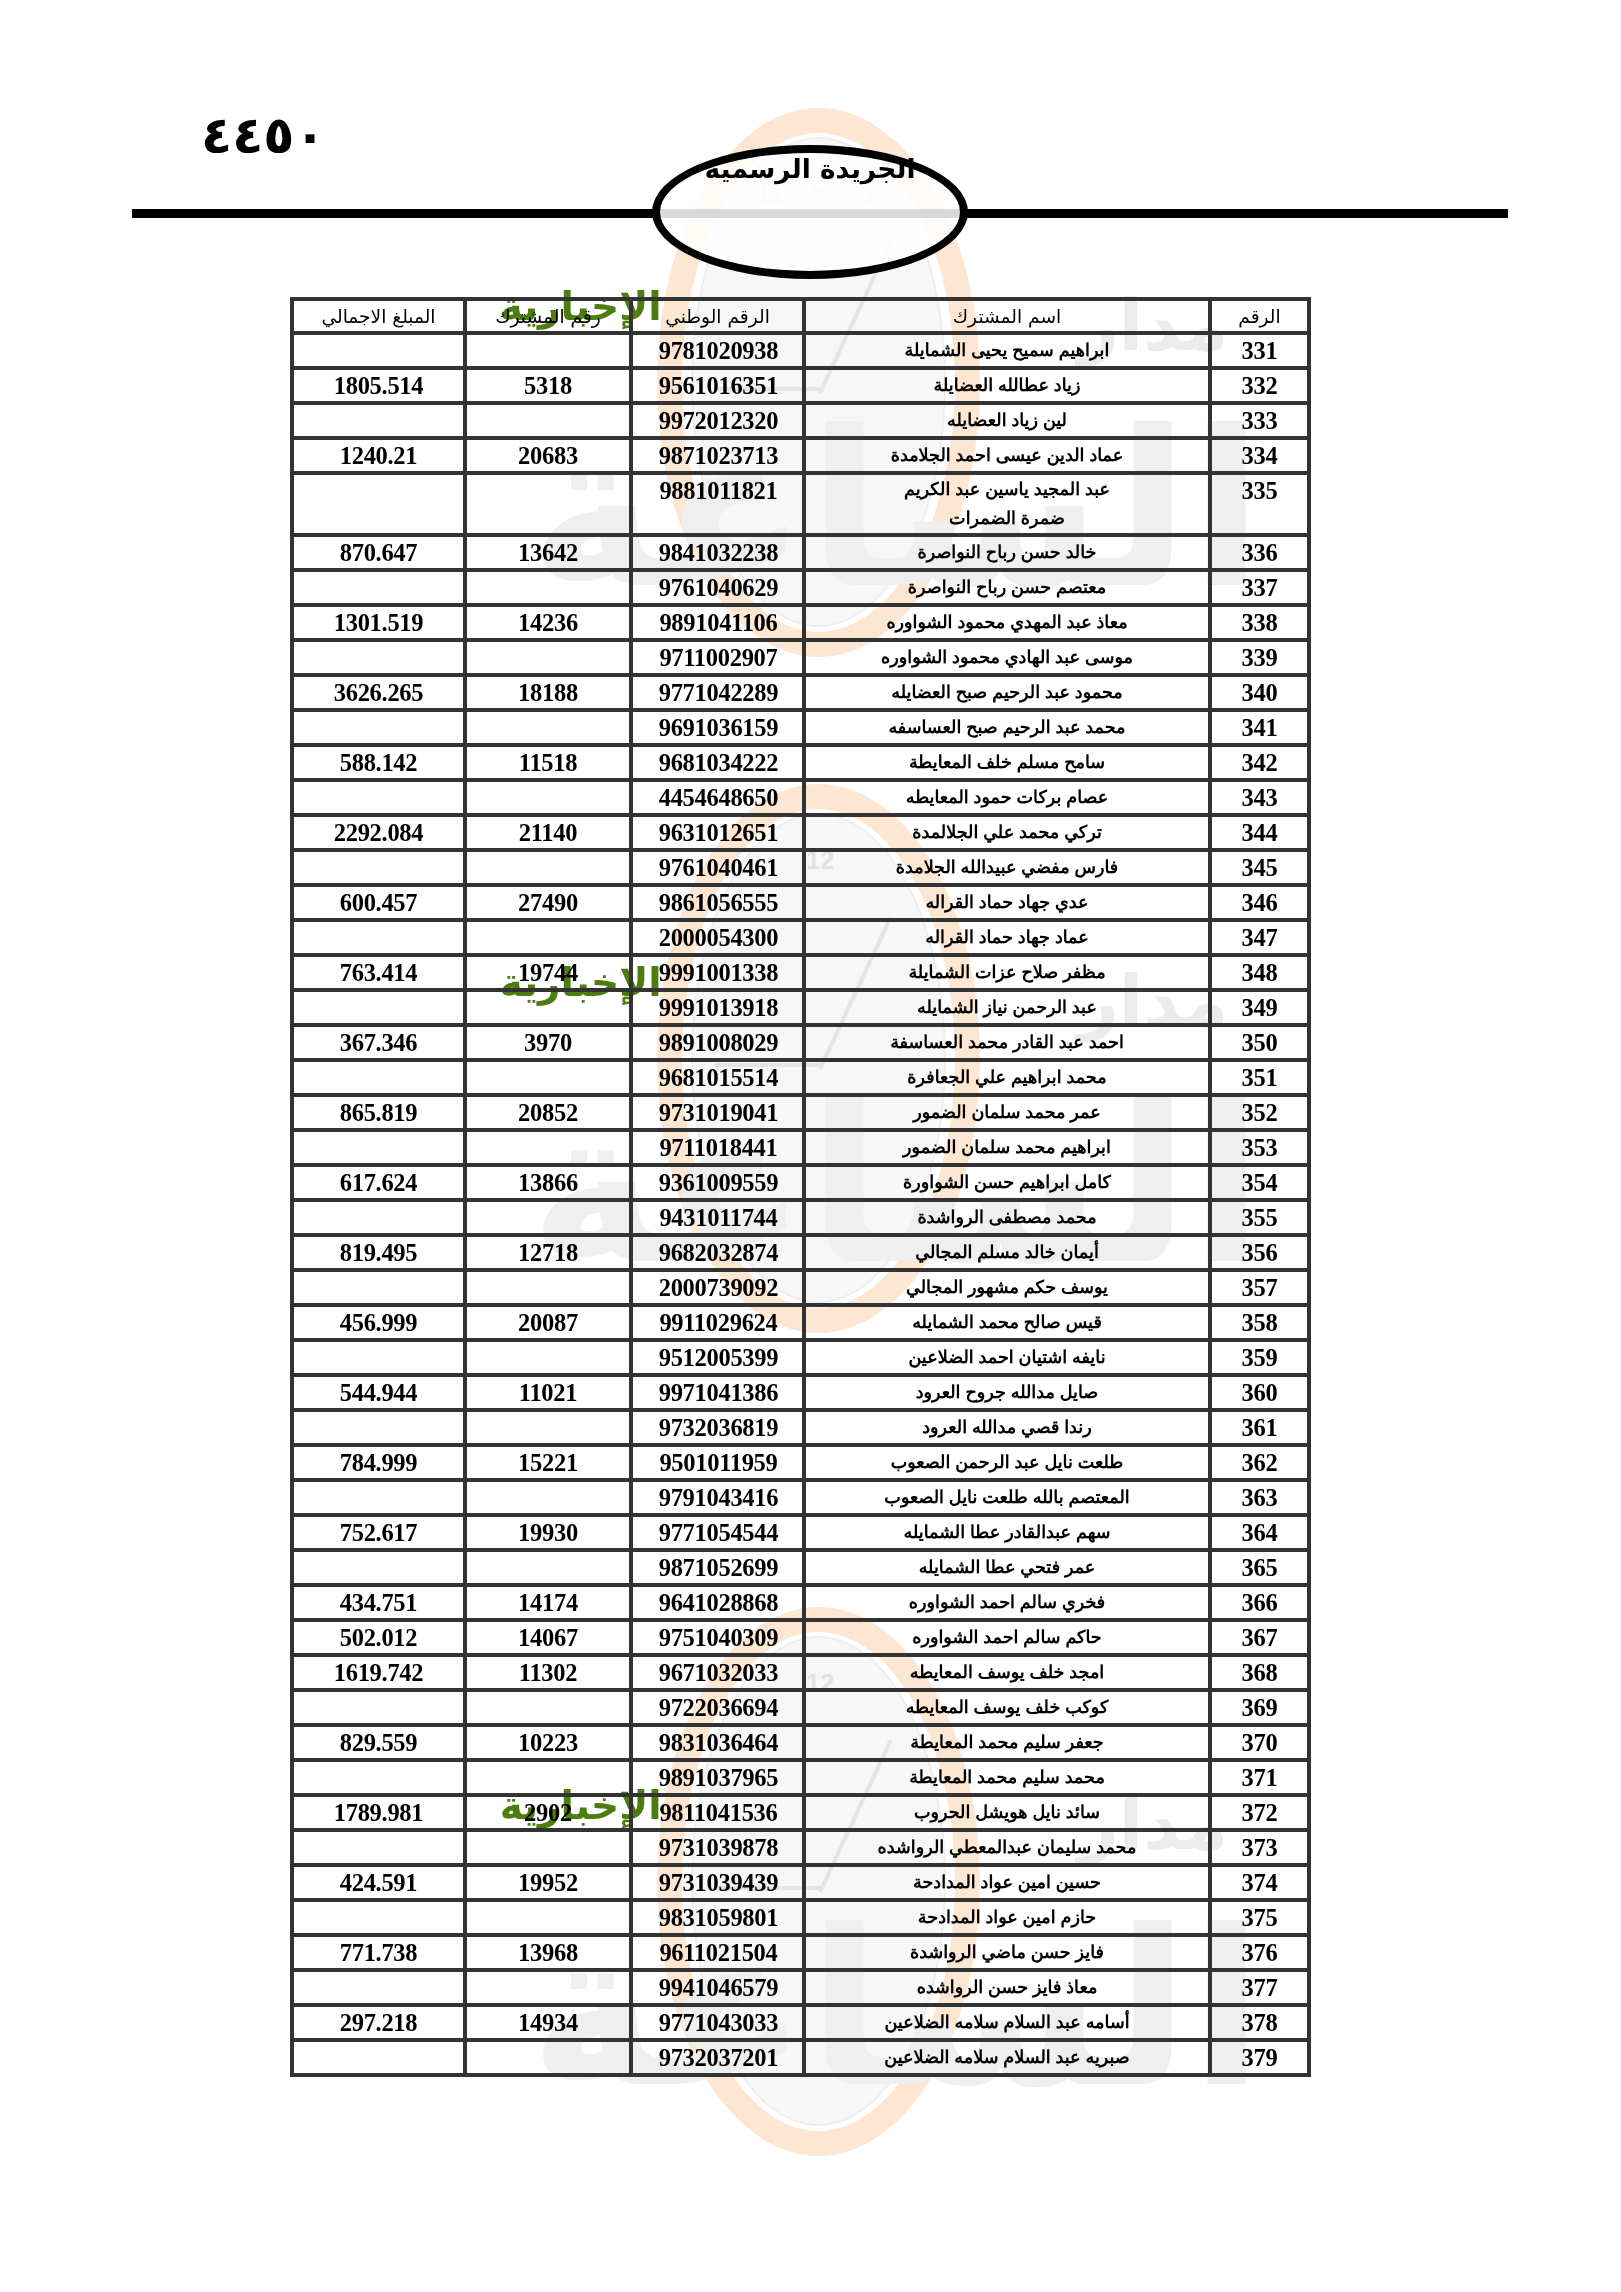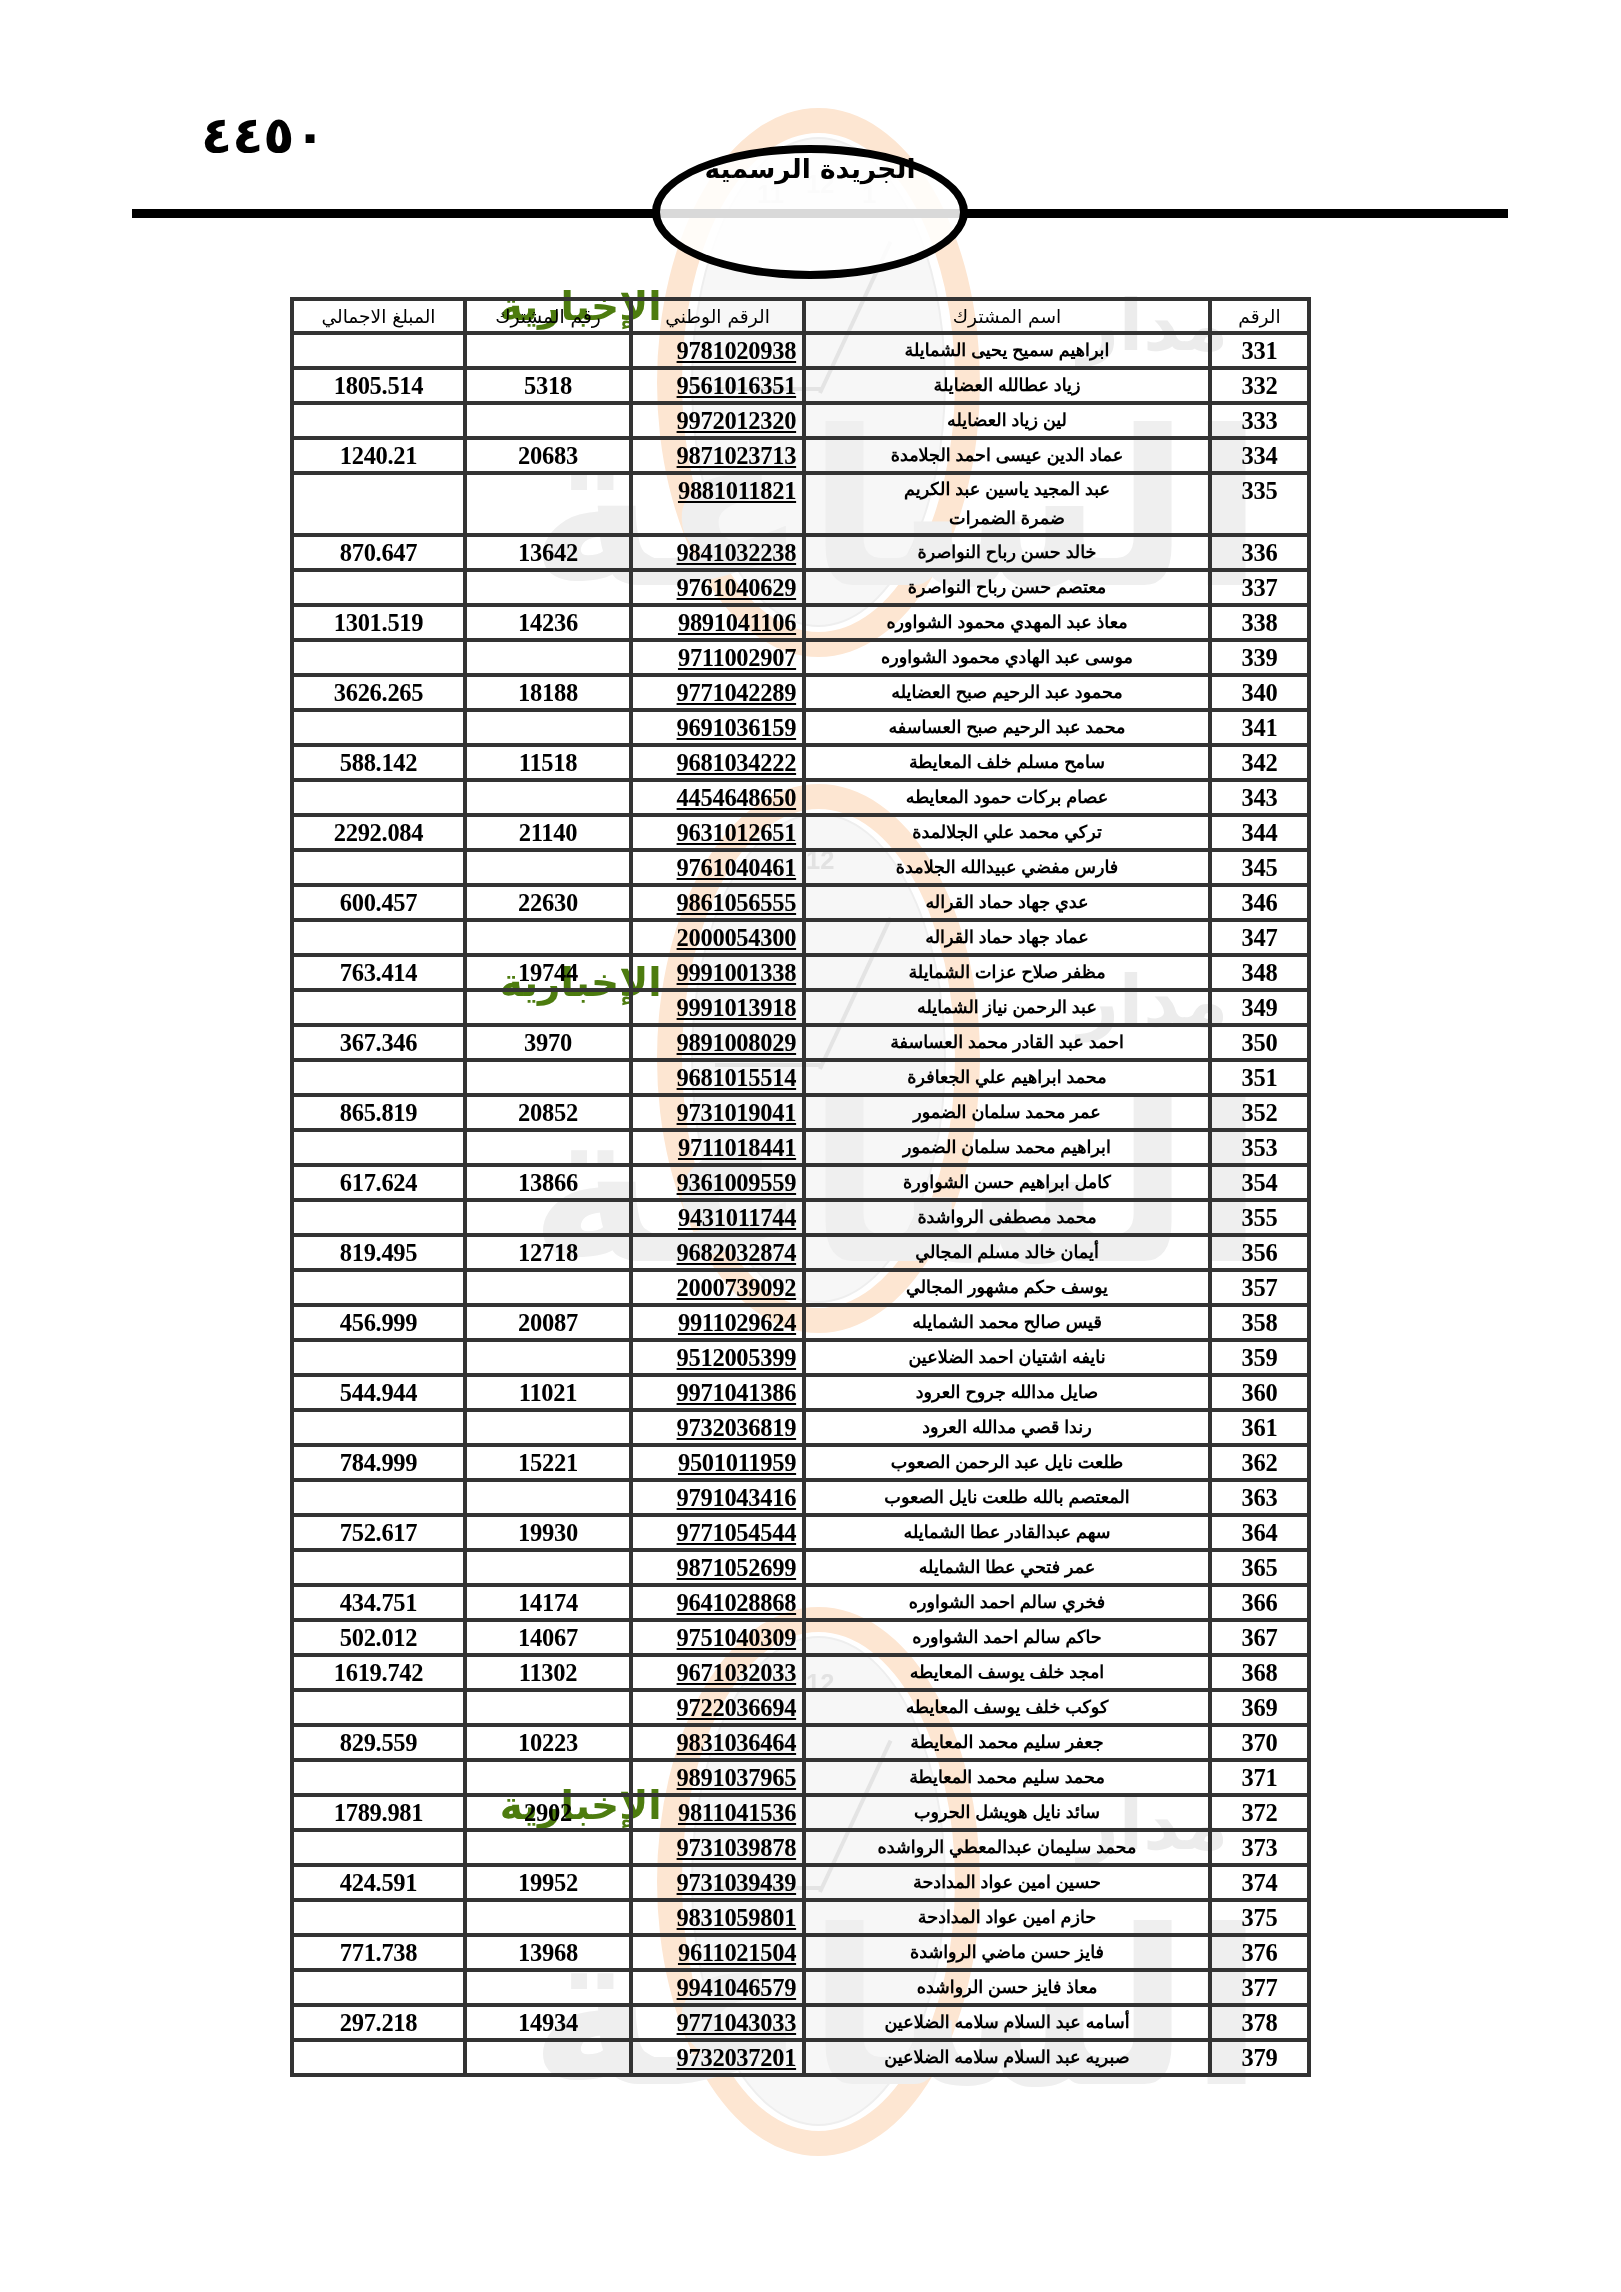--- a/index.html
+++ b/index.html
@@ -29,21 +29,21 @@
   th { height: 34px; font-family: "DejaVu Sans", sans-serif; font-weight: normal; font-size: 18.6px; }
   td { height: 35px; font-size: 21.6px; font-weight: bold; }
   td.num, td.nid, td.sub, td.amt { font-family: "Liberation Serif", serif; font-size: 24.5px; letter-spacing: -0.3px; }
   td.name { font-family: Liberation Sans, sans-serif; font-size: 17.6px; font-weight: bold; line-height: 29px; margin-top: 24px; }
   td.name.wrap { padding-right: 88px; padding-left: 88px; text-align: center; }
   col.c-num { width: 99px; }
   col.c-name { width: 406px; }
   col.c-nid { width: 173px; }
   col.c-sub { width: 166px; }
   col.c-amt { width: 173px; }
-  td.nid { text-align: right; padding-left: 7.8px; text-decoration: underline; }
+  td.nid { text-align: center; padding-left: 7.8px; }
 </style>
 </head>
 <body>
 
 <div class="wm" style="top:108px;">
   <div class="ring"></div>
   <div class="face"></div>
   <div class="hand1"></div>
   <div class="hand2"></div>
   <span class="num" style="left:316px;top:49px;">12</span>
@@ -201,21 +201,21 @@
           <td class="num">345</td>
           <td class="name">فارس مفضي عبيدالله الجلامدة</td>
           <td class="nid">9761040461</td>
           <td class="sub"></td>
           <td class="amt"></td>
         </tr>
         <tr>
           <td class="num">346</td>
           <td class="name">عدي جهاد حماد القراله</td>
           <td class="nid">9861056555</td>
-          <td class="sub">22630</td>
+          <td class="sub">27490</td>
           <td class="amt">600.457</td>
         </tr>
         <tr>
           <td class="num">347</td>
           <td class="name">عماد جهاد حماد القراله</td>
           <td class="nid">2000054300</td>
           <td class="sub"></td>
           <td class="amt"></td>
         </tr>
         <tr>

